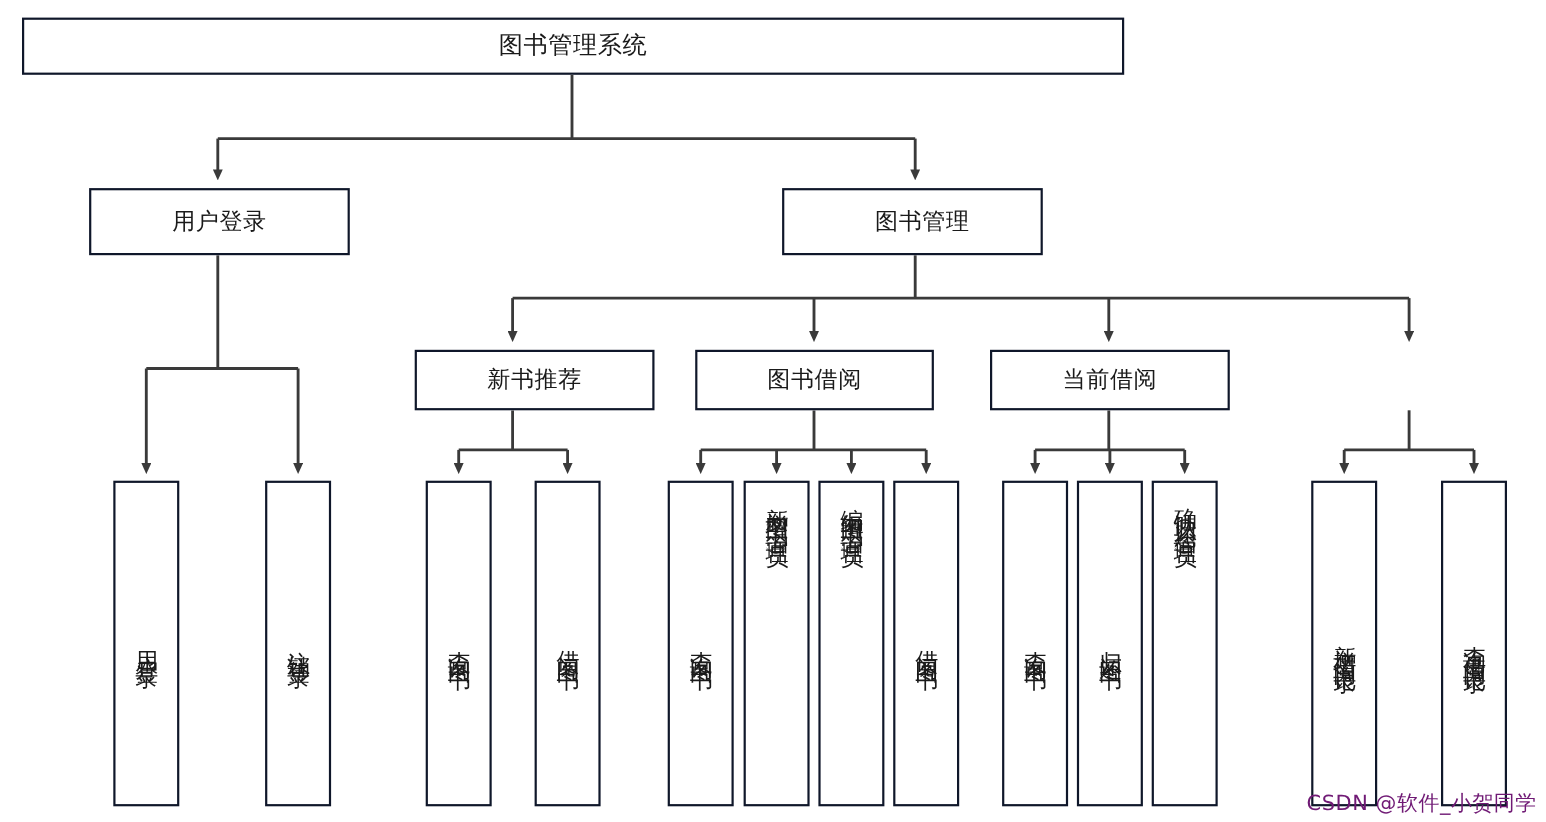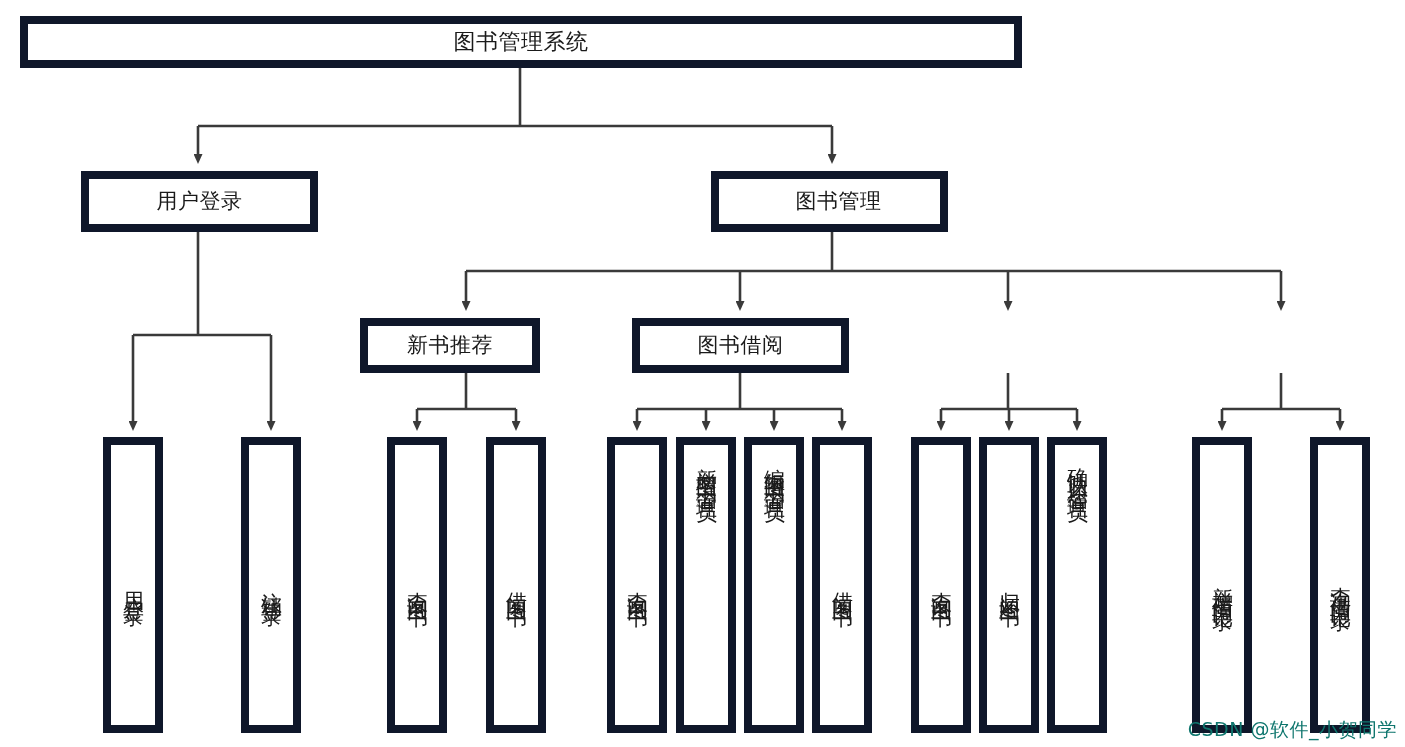--- a/index.html
+++ b/index.html
@@ -23,21 +23,21 @@
     left: 0;
     top: 0;
     width: 1405px;
     height: 747px;
     pointer-events: none;
   }
   .node {
     position: absolute;
     box-sizing: border-box;
     background: #ffffff;
-    border: 8px solid #0f172a;
+    border: 2px solid #0f172a;
     display: flex;
     align-items: center;
     justify-content: center;
     text-align: center;
     color: #1a1a1a;
     z-index: 2;
   }
   .node-label {
     display: block;
     line-height: 1.18;
@@ -68,21 +68,21 @@
     max-height: 100%;
   }
   .node.vert.topalign {
     align-items: flex-start;
   }
   .watermark {
     position: absolute;
     right: 8px;
     bottom: 4px;
     font-size: 19px;
-    color: #0f766e;
+    color: #701a75;
     letter-spacing: 0.5px;
     white-space: nowrap;
     z-index: 5;
     font-family: "DejaVu Sans", "Liberation Sans", sans-serif;
   }
 </style>
 </head>
 <body>
 
 <div id="diagram-root">
@@ -142,28 +142,31 @@
   </div>
 
   <div class="node horiz" style="left:81px; top:171px; width:237px; height:61px;">
     <span class="node-label">用户登录</span>
   </div>
 
   <div class="node horiz" style="left:711px; top:171px; width:237px; height:61px;padding-left:18px;">
     <span class="node-label">图书管理</span>
   </div>
 
-  <div class="node horiz" style="left:360px; top:318px; width:180px; height:55px;">
+  <div class="node horiz" style="left:377px; top:318px; width:218px; height:55px;">
     <span class="node-label">新书推荐</span>
   </div>
 
   <div class="node horiz" style="left:632px; top:318px; width:217px; height:55px;">
     <span class="node-label">图书借阅</span>
   </div>
 
+  <div class="node horiz" style="left:900px; top:318px; width:218px; height:55px;">
+    <span class="node-label">当前借阅</span>
+  </div>
 
 
   <div class="node vert" style="left:103px; top:437px; width:60px; height:296px;">
     <span class="node-label">用户登录</span>
   </div>
 
   <div class="node vert" style="left:241px; top:437px; width:60px; height:296px;">
     <span class="node-label">注销登录</span>
   </div>
 

